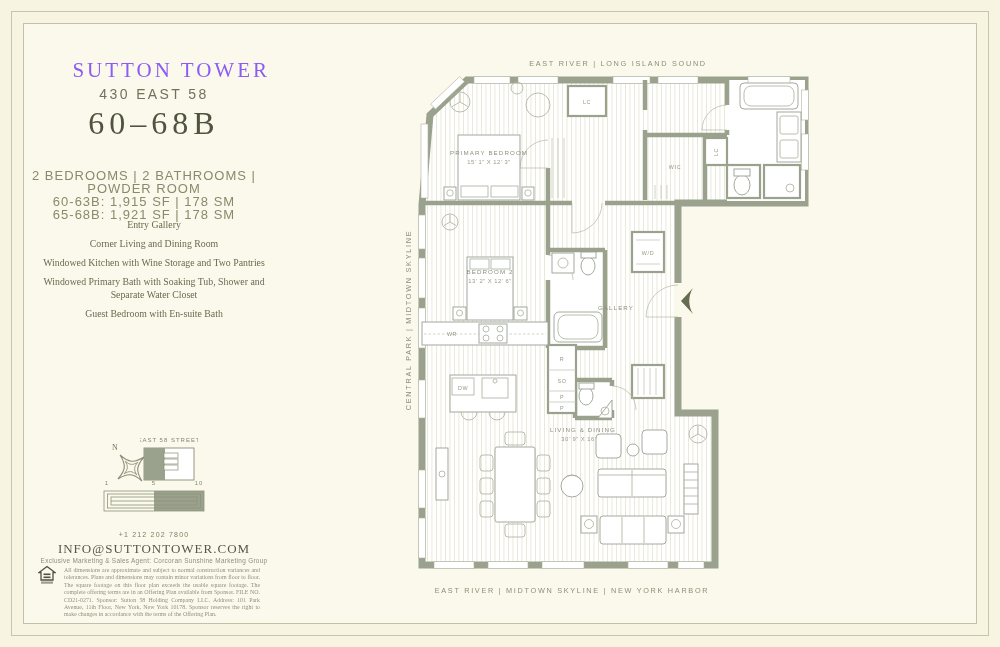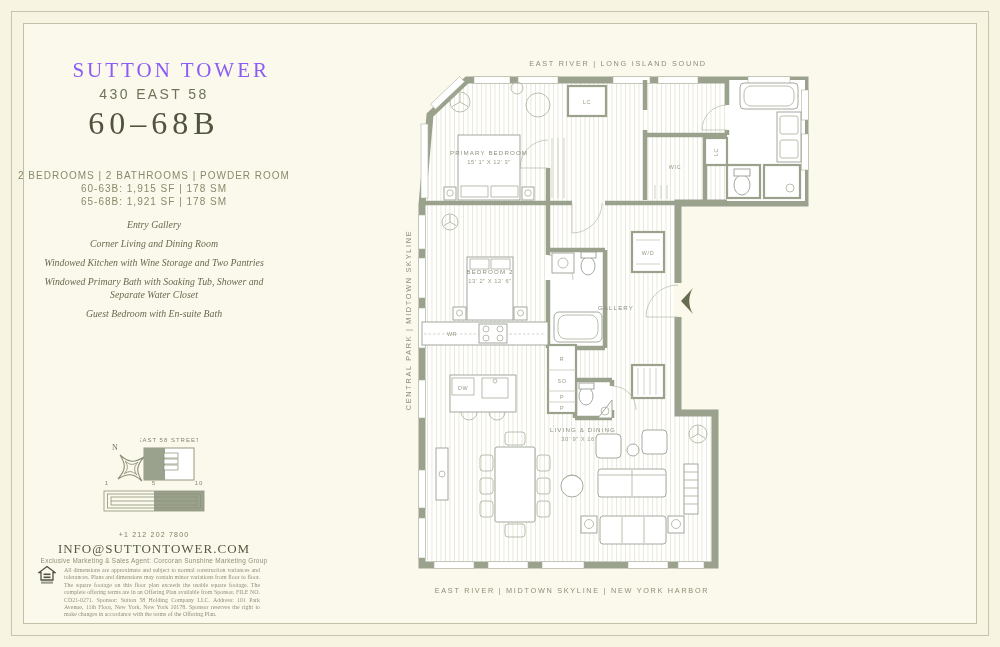--- a/index.html
+++ b/index.html
@@ -5,24 +5,24 @@
   html,body{margin:0;padding:0;}
   .page{position:relative;width:1000px;height:647px;background:#f7f4e2;overflow:hidden;
         font-family:"Liberation Serif",serif;color:#51553f;}
   .frame-outer{position:absolute;inset:11px;border:1px solid #c6c4ab;pointer-events:none;}
   .frame-inner{position:absolute;inset:23px;border:1px solid #c2c0a7;background:#fbf9ec;}
   .abs{position:absolute;}
   .brand-title{left:38px;top:58px;width:232px;text-align:right;font-size:21px;letter-spacing:3px;color:#8b5cf6;}
   .brand-addr{left:38px;top:86px;width:232px;text-align:center;font-family:"Liberation Sans",sans-serif;
               font-size:14px;letter-spacing:2.4px;color:#6f735a;}
   .unit-number{left:38px;top:105px;width:232px;text-align:center;font-size:32px;letter-spacing:5px;color:#50543e;}
-  .stats{left:18px;top:169px;width:272px;text-align:center;font-family:"Liberation Sans",sans-serif;
-         font-size:10px;letter-spacing:1px;color:#878b6b;line-height:13px;}
+  .stats{left:8px;top:169px;width:272px;text-align:center;font-family:"Liberation Sans",sans-serif;
+         font-size:13px;letter-spacing:1px;color:#878b6b;line-height:13px;}
   .features{left:28px;top:219px;width:252px;text-align:center;font-size:9.8px;color:#676b4e;line-height:12.5px;}
-  .features p{margin:0 auto 6.5px auto;max-width:230px;font-style:italic;}
+  .features p{margin:0 auto 6.5px auto;max-width:230px;}
   .contact-phone{left:38px;top:531px;width:232px;text-align:center;font-family:"Liberation Sans",sans-serif;
                  font-size:7px;letter-spacing:1.2px;color:#7d8162;}
   .contact-email{left:38px;top:541px;width:232px;text-align:center;font-size:13px;letter-spacing:1px;color:#565a42;}
   .agent{left:18px;top:557px;width:272px;text-align:center;font-family:"Liberation Sans",sans-serif;
          font-size:6.4px;letter-spacing:.3px;color:#8d9077;}
   .disclaimer{left:64px;top:567px;width:196px;font-size:5.9px;line-height:7.4px;color:#8f927b;text-align:justify;}
   svg text{font-family:"Liberation Sans",sans-serif;}
   .cap{font-size:7.3px;letter-spacing:1.7px;fill:#8b8f76;}
   .lbl{font-size:5.4px;letter-spacing:.6px;fill:#959983;}
   .lbl2{font-size:6.2px;letter-spacing:1.1px;fill:#8d9180;}

